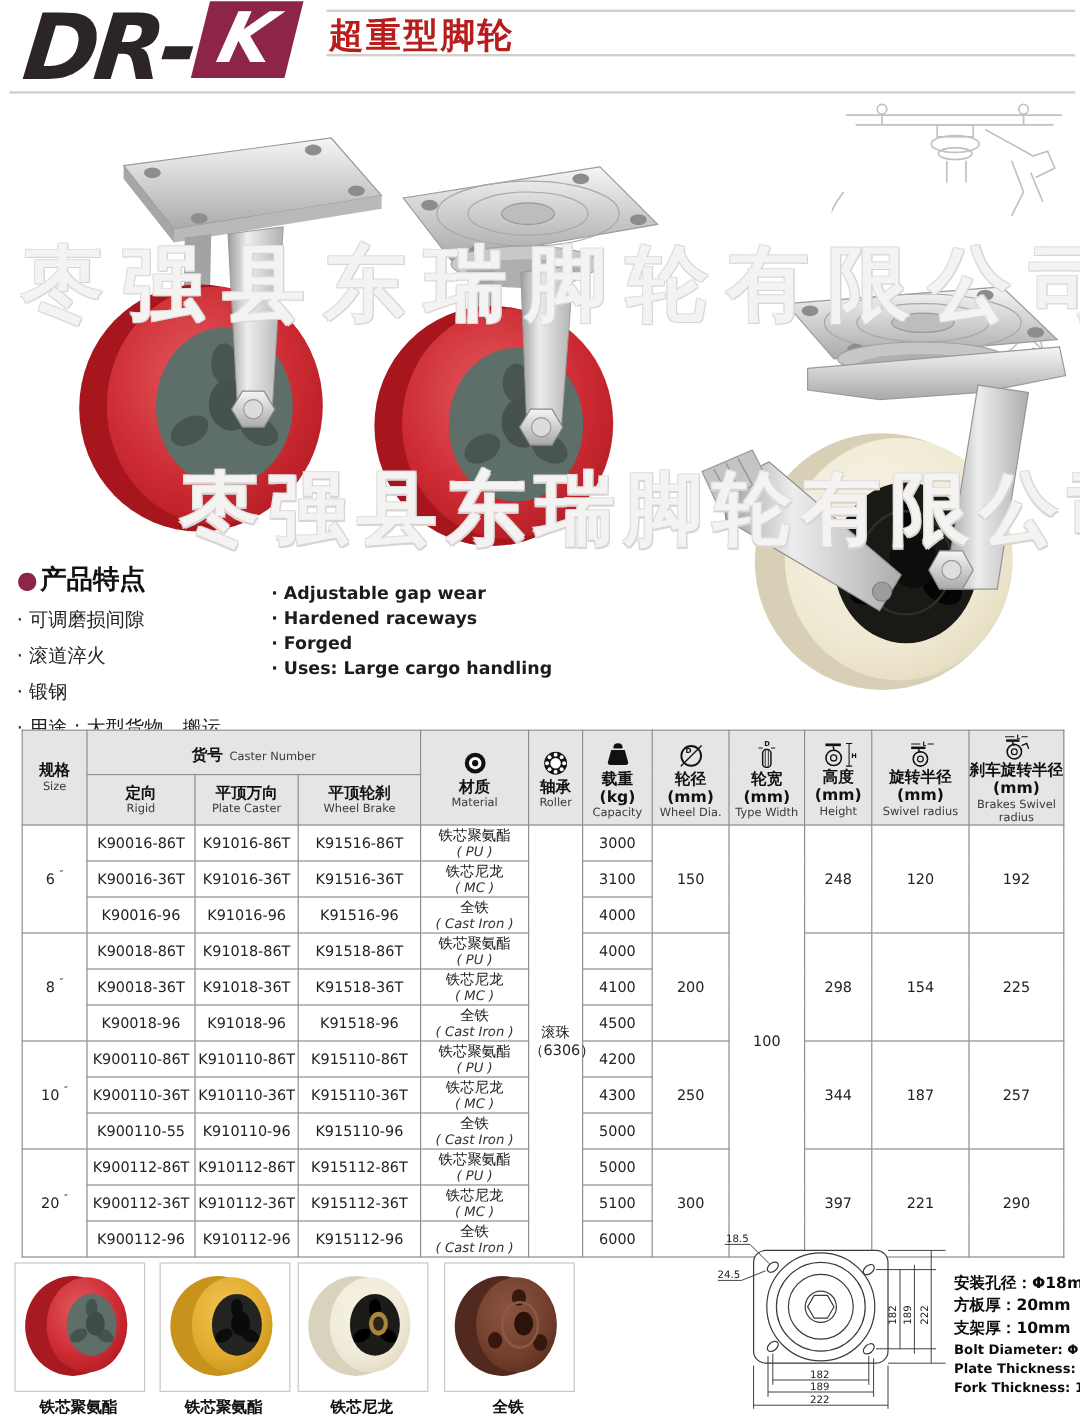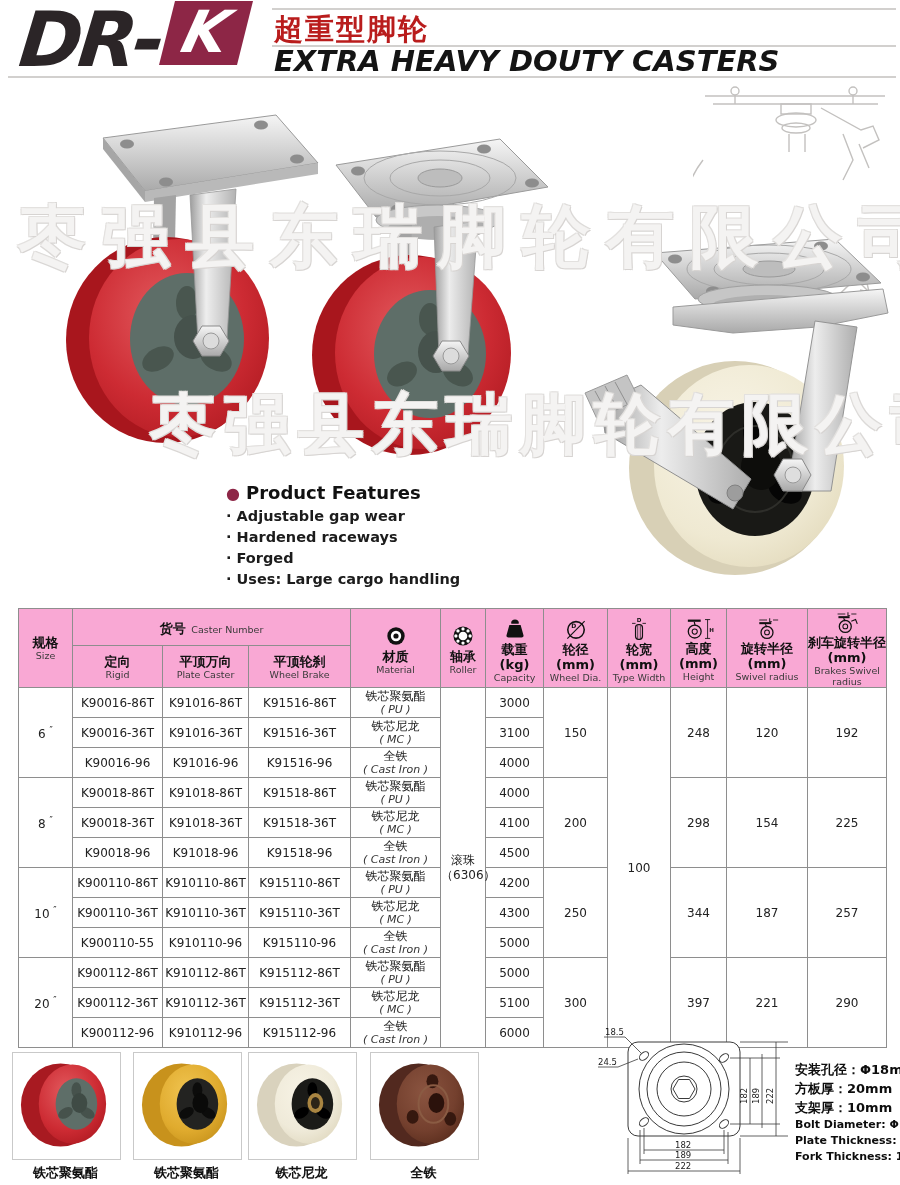--- a/index.html
+++ b/index.html
@@ -40,21 +40,21 @@
   .feat-cn .fi{font-size:16px;color:#222;margin-top:9px;}
   .feat-en{position:absolute;left:226px;top:482px;z-index:6;}
   .feat-en .ft{font-size:18px;font-weight:800;color:#111;}
   .feat-en .bullet{color:#8d2646;margin-right:6px;font-size:16px;}
   .feat-en .fi{font-size:14.5px;font-weight:600;color:#1c1c1c;margin-top:5px;}
 
   
   table.spec{position:absolute;left:18px;top:608px;width:868px;border-collapse:collapse;
              table-layout:fixed;z-index:6;background:#fff;}
   .spec th,.spec td{border:1px solid #8e8e8e;text-align:center;vertical-align:middle;padding:0;}
-  .spec thead th{background:#f9a8d4;font-weight:700;}
+  .spec thead th{background:#e5e5e5;font-weight:700;}
   .spec thead tr.r1 th{height:30px;}
   .spec thead tr.r2 th{height:34px;}
   .h-cn{font-size:13px;font-weight:700;color:#111;line-height:15px;}
   .h-en{font-size:9.5px;font-weight:400;color:#3a3a3a;line-height:11px;}
   .hicon{display:block;margin:2px auto 0;width:26px;height:26px;}
   .hico-s{display:block;margin:2px auto 0;width:30px;height:24px;}
   .spec tbody td{height:29px;font-size:12px;color:#222;background:#fff;}
   .c-size{font-size:13px;color:#222;}
   .c-size sup{font-size:9px;}
   .c-mat div{line-height:13px;}
@@ -83,21 +83,20 @@
 
 <div id="page">
 
   <div class="hdr-line l-top"></div>
   <div class="hdr-line l-mid"></div>
   <div class="hdr-line l-bot"></div>
   <div class="brand">
     <span class="dr">DR-</span><span class="kbox"><span class="k">K</span></span>
   </div>
   <div class="t-cn">超重型脚轮</div>
-  <div class="t-en">EXTRA HEAVY DOUTY CASTERS</div>
 
   <div class="wm wm1">枣强县东瑞脚轮有限公司</div>
   <div class="wm wm2">枣强县东瑞脚轮有限公司</div>
 
   <svg class="sketch" viewBox="0 0 205 225" fill="none">
     <g stroke="#c3c1bf" stroke-width="1.4">
       <line x1="12" y1="14" x2="192" y2="14"></line>
         <line x1="20" y1="22" x2="185" y2="22"></line>
       <circle cx="42" cy="9" r="4"></circle>
         <line x1="42" y1="13" x2="42" y2="22"></line>
@@ -237,22 +236,28 @@
     <polygon points="18,170 58,152 168,246 150,276 22,200" fill="url(#c3leg)" stroke="#909090"></polygon>
     <polygon points="2,160 44,142 56,166 14,186" fill="#c4c4c4" stroke="#9a9a9a"></polygon>
     <line x1="12" y1="158" x2="24" y2="180" stroke="#8f8f8f"></line>
     <line x1="22" y1="153" x2="34" y2="175" stroke="#8f8f8f"></line>
     <line x1="32" y1="149" x2="44" y2="171" stroke="#8f8f8f"></line>
     <circle cx="152" cy="260" r="8" fill="#9d9d9d" stroke="#808080"></circle>
     <polygon points="228,242 219,258 200,258 191,242 200,226 219,226" fill="url(#c3m)" stroke="#8a8a8a"></polygon>
     <circle cx="210" cy="242" r="8" fill="#dedede" stroke="#999"></circle>
   </svg>
 
+  <div class="feat-cn">
+    <div class="ft"><span class="bullet">●</span><span>产品特点</span></div>
+    <div class="fi">· 可调磨损间隙</div>
+    <div class="fi">· 滚道淬火</div>
+    <div class="fi">· 锻钢</div>
+    <div class="fi">· 用途：大型货物、搬运</div>
+  </div>
   <div class="feat-en">
-    <div class="ft"><span class="bullet">●</span><span>Product Features</span></div>
     <div class="fi">· Adjustable gap wear</div>
     <div class="fi">· Hardened raceways</div>
     <div class="fi">· Forged</div>
     <div class="fi">· Uses: Large cargo handling</div>
   </div>
 
   <table class="spec">
     <colgroup>
       <col style="width:54px">
         <col style="width:90px">

